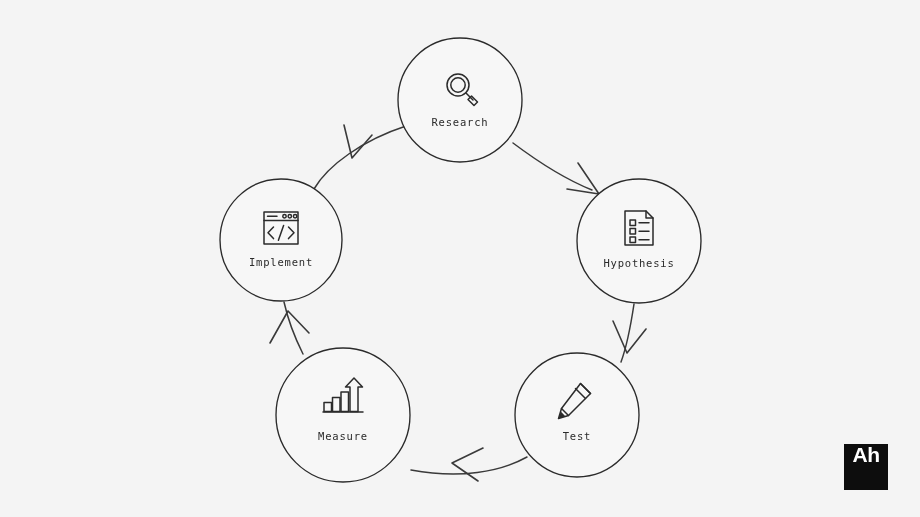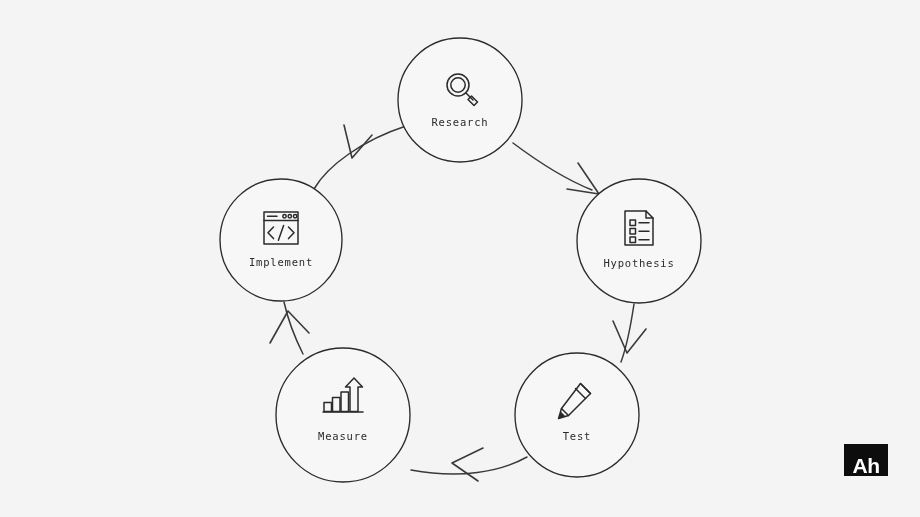--- a/index.html
+++ b/index.html
@@ -15,22 +15,22 @@
   .conn{fill:none;stroke:#3a3a3a;stroke-width:1.5;stroke-linecap:round;stroke-linejoin:round;}
   .arrowhead{fill:none;stroke:#3a3a3a;stroke-width:1.6;stroke-linecap:round;stroke-linejoin:round;}
   .icon-stroke{fill:none;stroke:#2b2b2b;stroke-width:1.5;stroke-linecap:round;stroke-linejoin:round;}
   .icon-fill{fill:#2b2b2b;stroke:none;}
   .node-label{
     font-family:"DejaVu Sans Mono","Liberation Mono",monospace;
     font-size:10.5px;letter-spacing:0.8px;fill:#2b2b2b;
     text-anchor:middle;dominant-baseline:middle;
   }
   #logo-badge{
-    position:absolute;left:844px;top:444px;width:44px;height:32px;
-    background:#0d0d0d;display:flex;align-items:flex-end;justify-content:center;
+    position:absolute;left:844px;top:444px;width:44px;height:46px;
+    background:#0d0d0d;display:flex;align-items:flex-start;justify-content:center;
   }
   #logo-badge span{
     color:#ffffff;font-family:"Liberation Sans","DejaVu Sans",sans-serif;
     font-size:21px;font-weight:bold;letter-spacing:-0.5px;line-height:1;
   }
 </style>
 </head>
 <body>
 
 <div id="stage">

